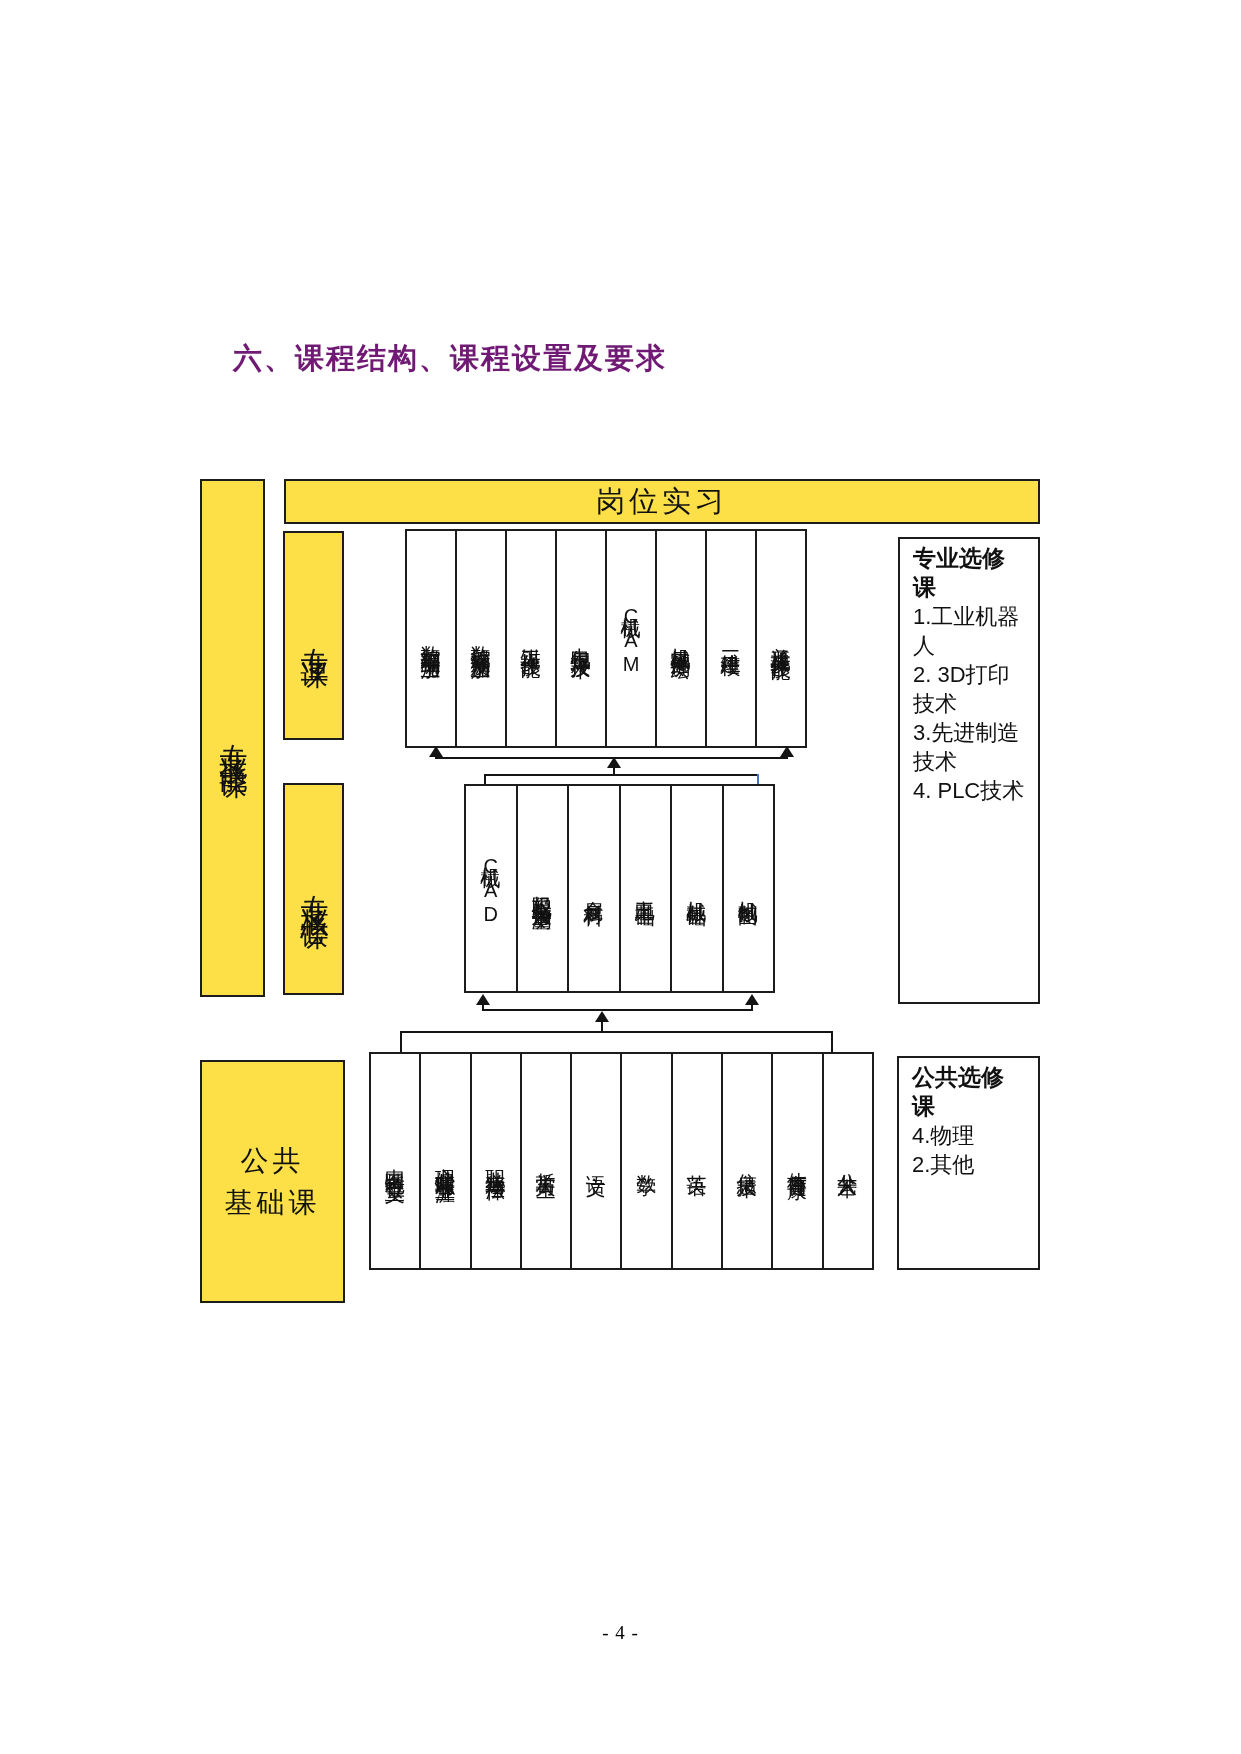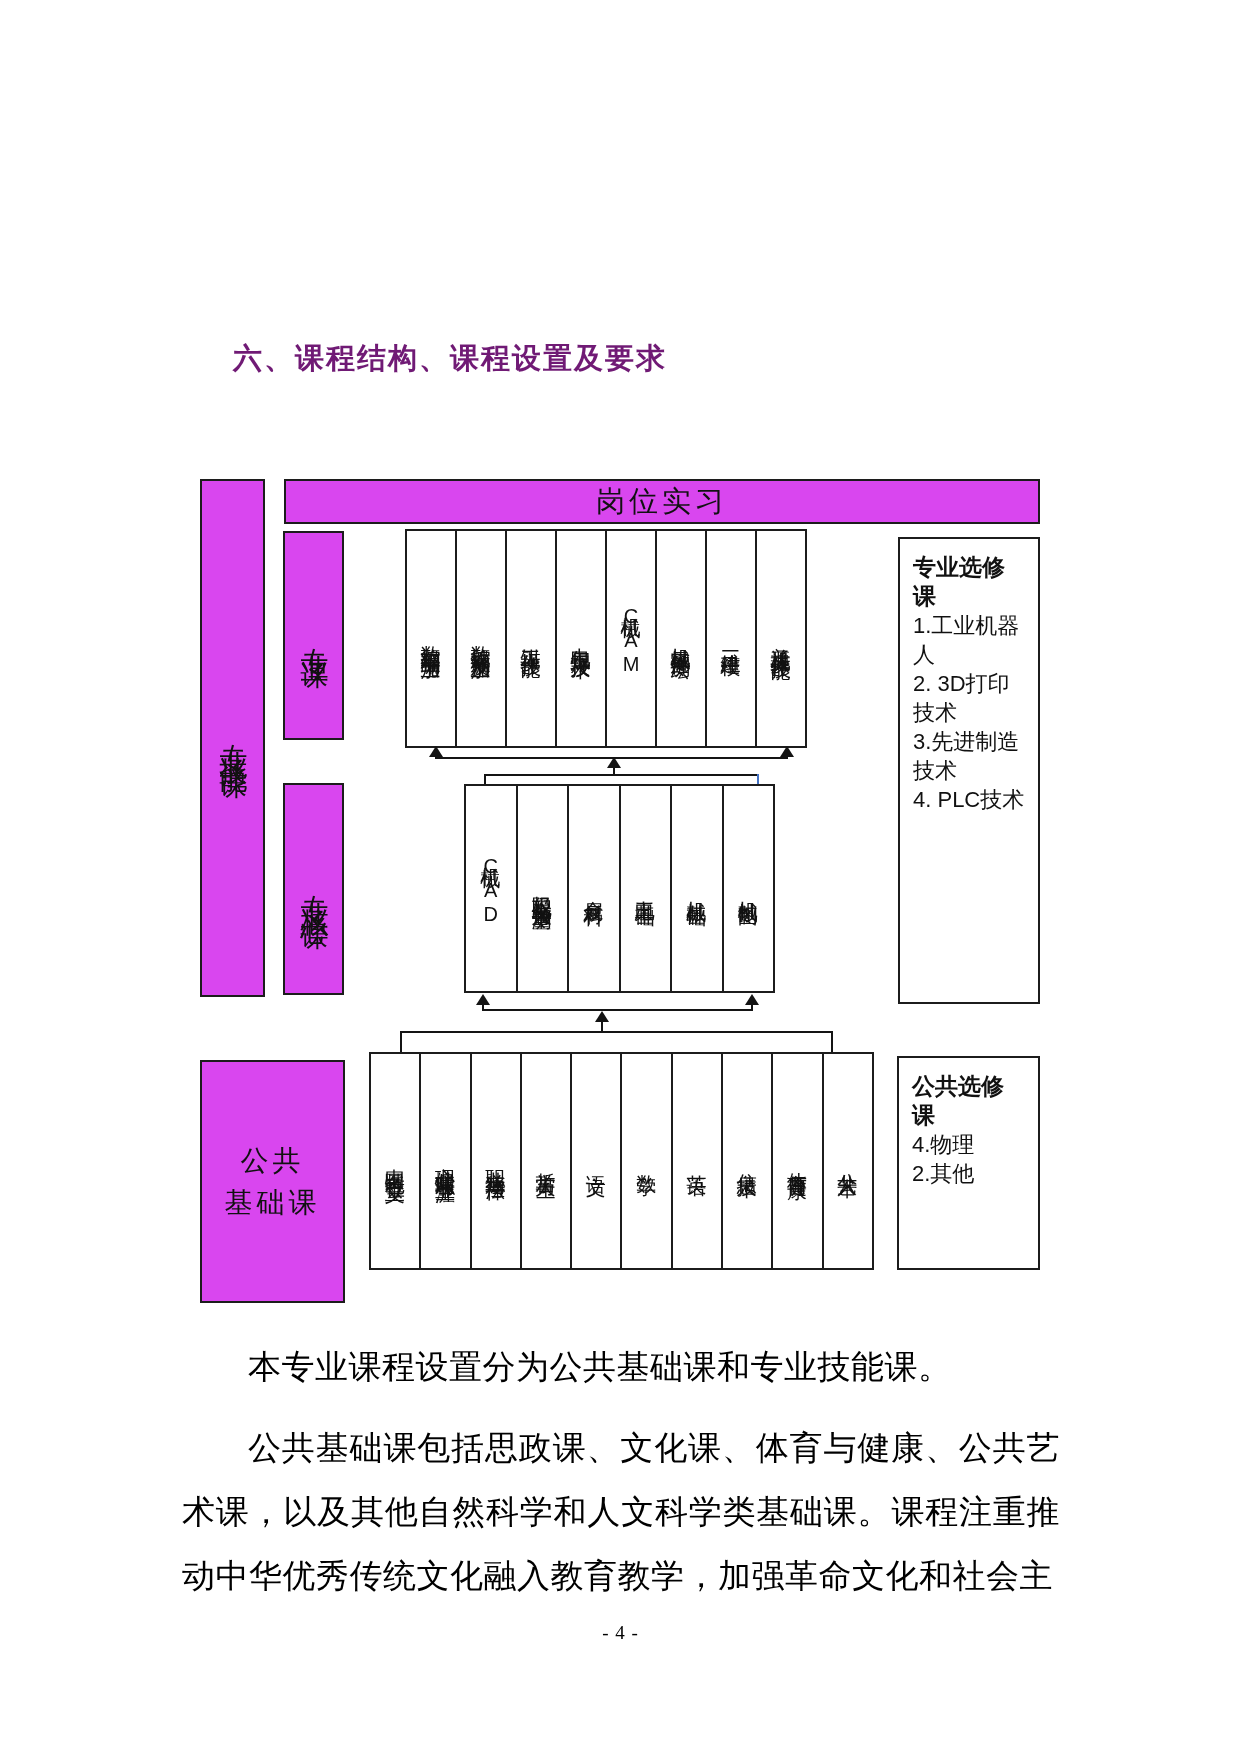--- a/index.html
+++ b/index.html
@@ -6,38 +6,38 @@
   .page{
     position:relative;width:1241px;height:1754px;background:#ffffff;
     font-family:"Liberation Sans",sans-serif;color:#111;overflow:hidden;
   }
   .heading{
     position:absolute;left:233px;top:339px;font-size:29px;font-weight:bold;
     letter-spacing:2px;font-family:"Liberation Sans",sans-serif;color:#701a75;
   }
   
   .label-box{
-    position:absolute;box-sizing:border-box;border:2px solid #1c1c1c;background:#d946ef;
+    position:absolute;box-sizing:border-box;border:2px solid #1c1c1c;background:#fde047;
     display:flex;align-items:center;justify-content:center;
   }
   .vlabel{writing-mode:vertical-rl;text-orientation:upright;font-size:28px;letter-spacing:7px;line-height:1.1;}
   .hbar-label{font-size:29px;letter-spacing:4px;}
   .center-label{font-size:28px;letter-spacing:4px;line-height:42px;text-align:center;white-space:pre-line;}
   .course-group{
     position:absolute;box-sizing:border-box;display:flex;border:2px solid #1c1c1c;background:#fff;
   }
   .course-box{
     flex:1;display:flex;align-items:center;justify-content:center;
     writing-mode:vertical-rl;text-orientation:upright;
     font-size:20px;letter-spacing:2px;line-height:1.2;padding:2px 0;
   }
   .course-box + .course-box{border-left:2px solid #1c1c1c;}
   .elective-box{
     position:absolute;box-sizing:border-box;border:2px solid #1c1c1c;background:#fff;
-    padding:14px 13px;font-size:22px;line-height:29px;
+    padding:5px 13px;font-size:22px;line-height:29px;
   }
   .elective-title{font-weight:bold;font-size:23px;}
   
   .hline{position:absolute;border-top:2px solid #141414;}
   .vline{position:absolute;border-left:2px solid #141414;}
   .vline.blue{border-left-color:#4472c4;}
   .arrow-up{
     position:absolute;width:0;height:0;
     border-left:7px solid transparent;border-right:7px solid transparent;
     border-bottom:11px solid #141414;
@@ -151,20 +151,16 @@
     <div class="elective-box" style="left:897px;top:1056px;width:143px;height:214px;">
       <div class="elective-title">公共选修课</div>
       <div>
           <div class="elective-item">4.物理</div>
           <div class="elective-item">2.其他</div>
         </div>
     </div>
 
   </div>
 
-  <div class="body-text">
-    <p>本专业课程设置分为公共基础课和专业技能课。</p>
-    <p>公共基础课包括思政课、文化课、体育与健康、公共艺术课，以及其他自然科学和人文科学类基础课。课程注重推动中华优秀传统文化融入教育教学，加强革命文化和社会主</p>
-  </div>
 
   <div class="page-number">- 4 -</div>
 
 </div>
 
 </body></html>

